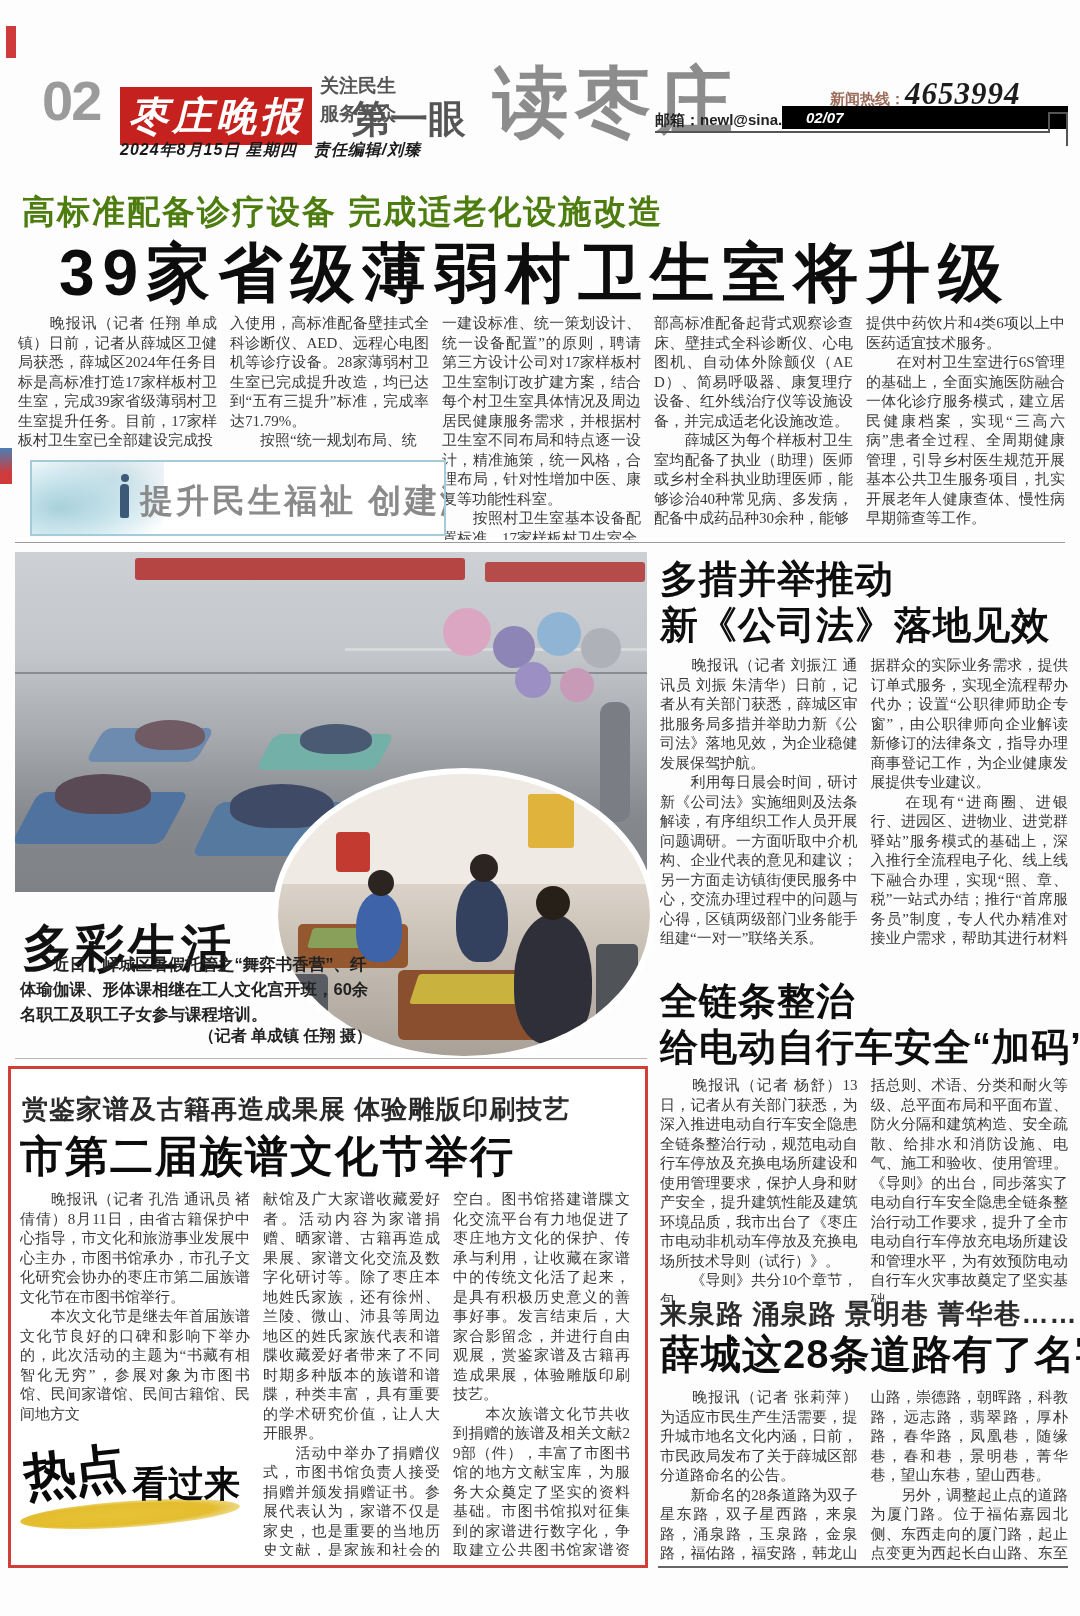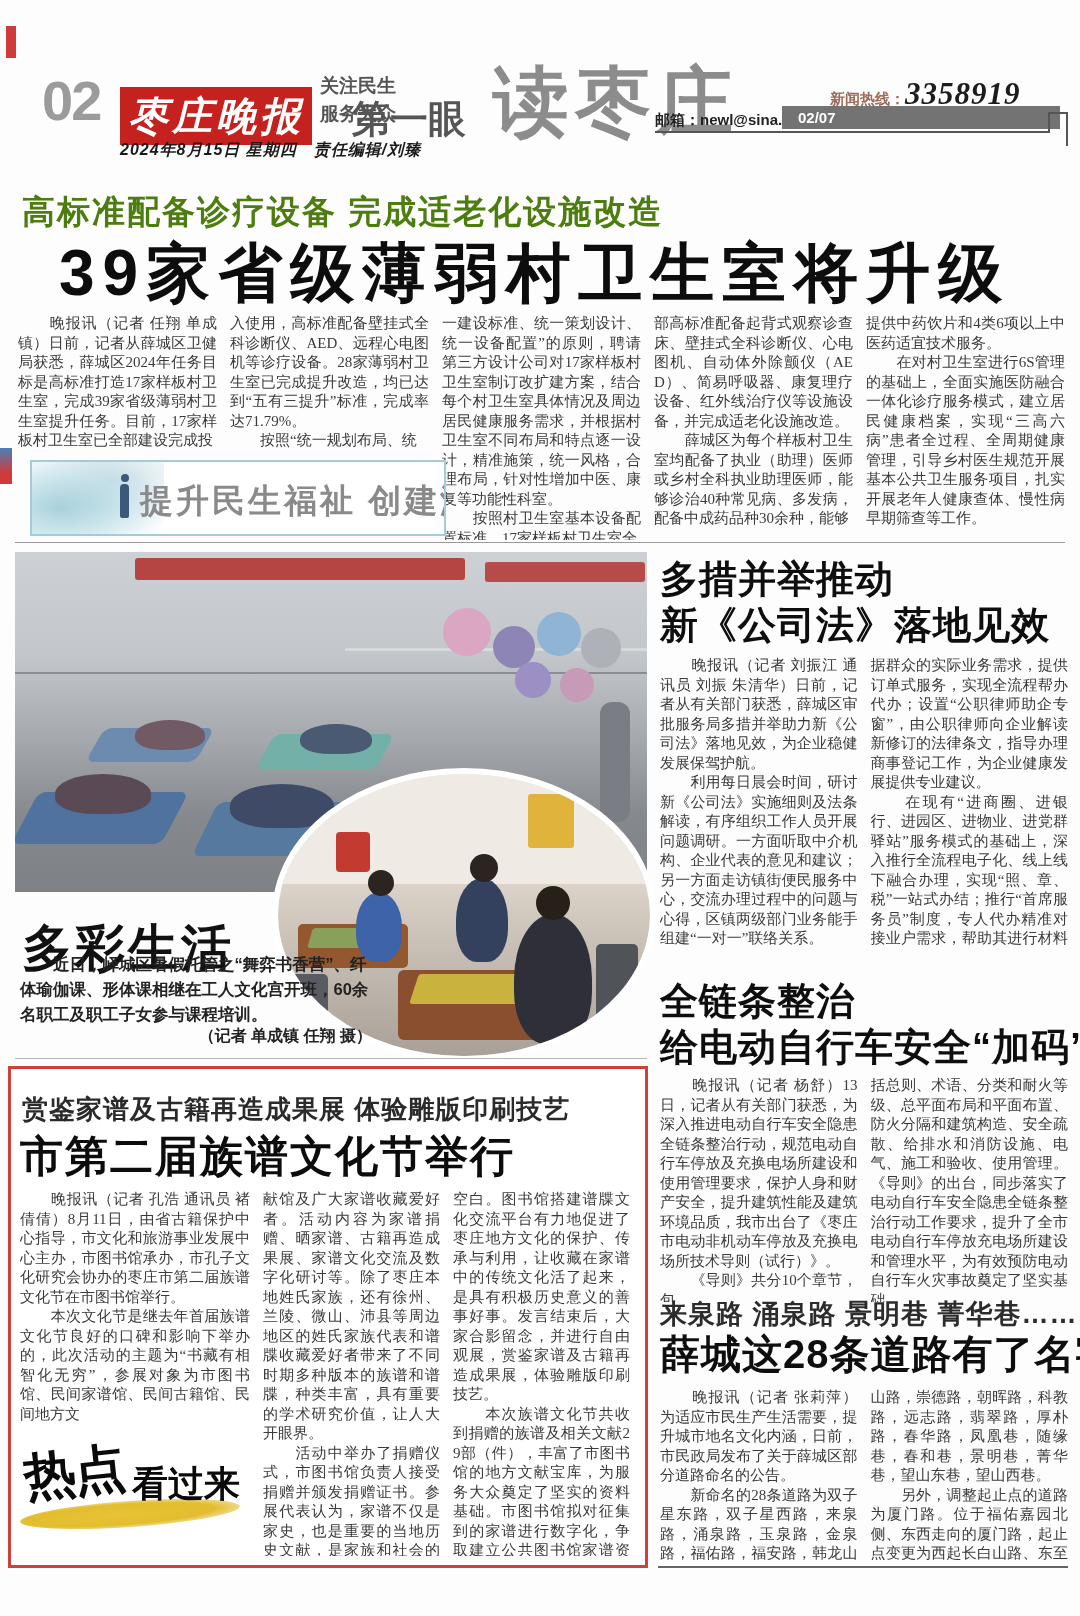--- a/index.html
+++ b/index.html
@@ -26,22 +26,22 @@
   }
   .slogan{font-size:19px;color:#555;line-height:1.45;font-weight:bold;}
   .dateline{font-size:16px;font-weight:bold;color:#1a1a1a;letter-spacing:1px;}
   .sec-prefix{font-size:38px;font-weight:900;color:#555;}
   .sec-title{font-size:76px;font-weight:900;color:#8c8c8c;letter-spacing:6px;
     font-family:"Liberation Serif","DejaVu Serif",serif;}
   .hotline-label{font-size:15px;color:#9c6b5a;font-weight:bold;}
   .hotline-num{font-size:31px;font-weight:900;font-style:italic;color:#1c1c1c;
     font-family:"Liberation Serif","DejaVu Serif",serif;letter-spacing:1px;}
   .email{font-size:15px;font-weight:bold;color:#222;}
-  .pagebar{background:#737373;color:#fff;font-size:15px;font-weight:bold;
-    display:flex;align-items:center;padding-left:16px;}
+  .pagebar{background:#000000;color:#fff;font-size:15px;font-weight:bold;
+    display:flex;align-items:center;padding-left:24px;font-style:italic;}
   
   .kicker1{font-size:33px;font-weight:900;color:#4d7c0f;letter-spacing:2px;}
   .headline1{font-size:64px;font-weight:900;color:#0d0d0d;letter-spacing:8px;white-space:nowrap;}
   .banner-box{border:2px solid #a3cbd9;background:#fff;overflow:hidden;}
   .banner-text{font-size:33px;font-weight:900;color:#8a8a8a;letter-spacing:3px;white-space:nowrap;}
   
   .photo-main{background:linear-gradient(180deg,#cdd0d4 0%,#c3c6ca 30%,#a5a8ad 55%,#85888d 78%,#7e8186 100%);overflow:hidden;}
   .photo-circle{border-radius:50%;border:6px solid #fff;overflow:hidden;
     background:linear-gradient(180deg,#f0eae2 0%,#e3dbd1 30%,#c9c1b6 60%,#a9a198 100%);}
   .ball{border-radius:50%;position:absolute;}
@@ -80,21 +80,21 @@
     <div class="slogan">服务大众</div>
   </div>
   <div class="abs dateline" style="left:120px;top:82px;font-style:italic;">2024年8月15日 星期四　责任编辑/刘臻</div>
 
   <div class="abs" style="left:352px;top:-6px;display:flex;align-items:flex-end;gap:27px;">
     <span class="sec-prefix" style="padding-bottom:10px;">第一眼</span>
     <span class="sec-title">读枣庄</span>
   </div>
 
   <div class="abs" style="left:830px;top:18px;white-space:nowrap;">
-    <span class="hotline-label">新闻热线：</span><span class="hotline-num">3358919</span>
+    <span class="hotline-label">新闻热线：</span><span class="hotline-num">4653994</span>
   </div>
   <div class="abs email" style="left:655px;top:53px;">邮箱：newl@sina.com</div>
   <div class="abs pagebar" style="left:782px;top:48px;width:262px;height:23px;">
     <span>02/07</span>
   </div>
 
   <div class="abs steps" style="left:655px;top:73px;width:395px;"></div>
   <div class="abs" style="left:1048px;top:54px;width:0;height:19px;border-left:2px solid #555;"></div>
   <div class="abs steps" style="left:1048px;top:54px;width:20px;"></div>
   <div class="abs" style="left:1066px;top:54px;width:0;height:34px;border-left:2px solid #555;"></div>

